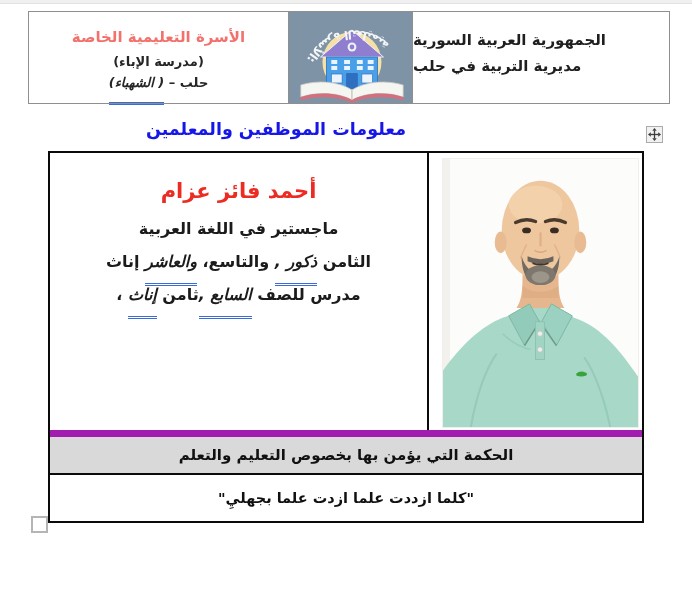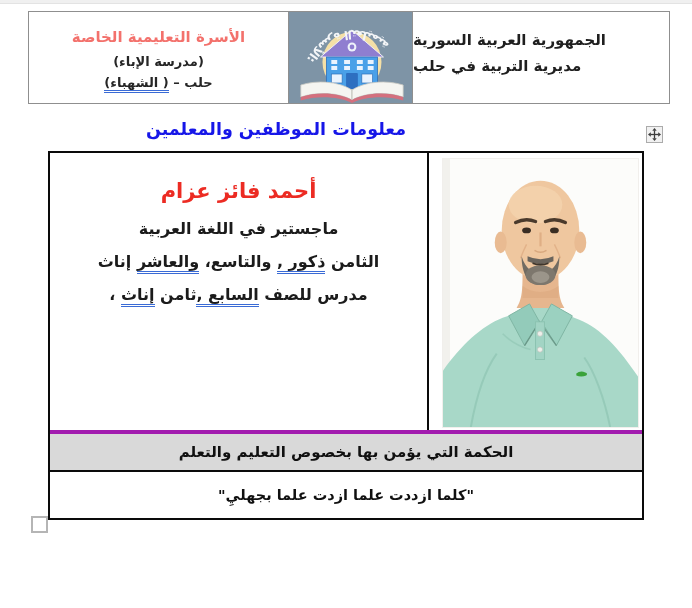--- a/index.html
+++ b/index.html
@@ -13,21 +13,21 @@
   
   .header-table { position:absolute; top:11px; left:28px; width:642px; height:93px;
     border:1px solid #8f8f8f; box-sizing:border-box; display:flex; background:#fff; }
   .hcell { box-sizing:border-box; }
   .hcell-left { width:259px; text-align:center; direction:rtl; padding-top:13px; }
   .hcell-logo { width:125px; border-left:1px solid #8f8f8f; border-right:1px solid #8f8f8f; overflow:hidden; }
   .hcell-right { flex:1; text-align:left; direction:rtl; padding-top:15px; }
   .h-right-line { font-size:15px; font-weight:bold; color:#1f1f1f; line-height:26px; }
   .h-left-line1 { font-size:15px; font-weight:bold; color:#F3716C; line-height:24px; margin-bottom:2px; }
   .h-left-line2, .h-left-line3 { font-size:13px; font-weight:bold; color:#262626; line-height:21px; }
-  .underline-blue { border-bottom:3px double #3A6BD6; padding-bottom:0px; }
+  .underline-blue { border-bottom:3px double #3A6BD6; padding-bottom:12px;font-style:italic; }
 
   
   .page-title { position:absolute; top:119px; left:0; width:552px; text-align:center;
     direction:rtl; font-size:17.5px; font-weight:bold; color:#1616E8; }
 
   
   .table-move-handle { position:absolute; left:646px; top:126px; width:17px; height:17px;
     background:#f1f1f1; border:1px solid #ababab; box-sizing:border-box;
     display:flex; align-items:center; justify-content:center; }
   .table-resize-handle { position:absolute; left:31px; top:516px; width:17px; height:17px;
@@ -36,21 +36,21 @@
   
   .main-table { position:absolute; left:48px; top:151px; width:596px;
     border:2px solid #0a0a0a; box-sizing:border-box; background:#fff; }
   .row1 { display:flex; height:277px; }
   .cell-info { flex:1; direction:rtl; text-align:center; padding-top:21px; box-sizing:border-box; }
   .cell-photo { width:215px; border-left:2px solid #0a0a0a; box-sizing:border-box; position:relative; }
   .name-line { font-size:21px; font-weight:bold; color:#EC2B23; line-height:34px; margin-bottom:4px; }
   .info-line { font-size:16px; font-weight:bold; color:#1b1b1b; line-height:33px; }
   .photo-frame { position:absolute; left:13px; top:5px; width:197px; height:270px;
     border:1px solid #f1efec; box-sizing:border-box; }
-  .row2 { height:36px; border-top:4px solid #a21caf; background:#D9D9D9;
+  .row2 { height:36px; border-top:7px solid #a21caf; background:#D9D9D9;
     display:flex; align-items:center; justify-content:center; direction:rtl; }
   .row2-text { font-size:15px; font-weight:bold; color:#101010; }
   .row3 { height:46px; border-top:2px solid #0a0a0a; background:#fff;
     display:flex; align-items:center; justify-content:center; direction:rtl; }
   .row3-text { font-size:14.5px; font-weight:bold; color:#101010; }
 </style>
 </head>
 <body>
 
 <div class="screen">

